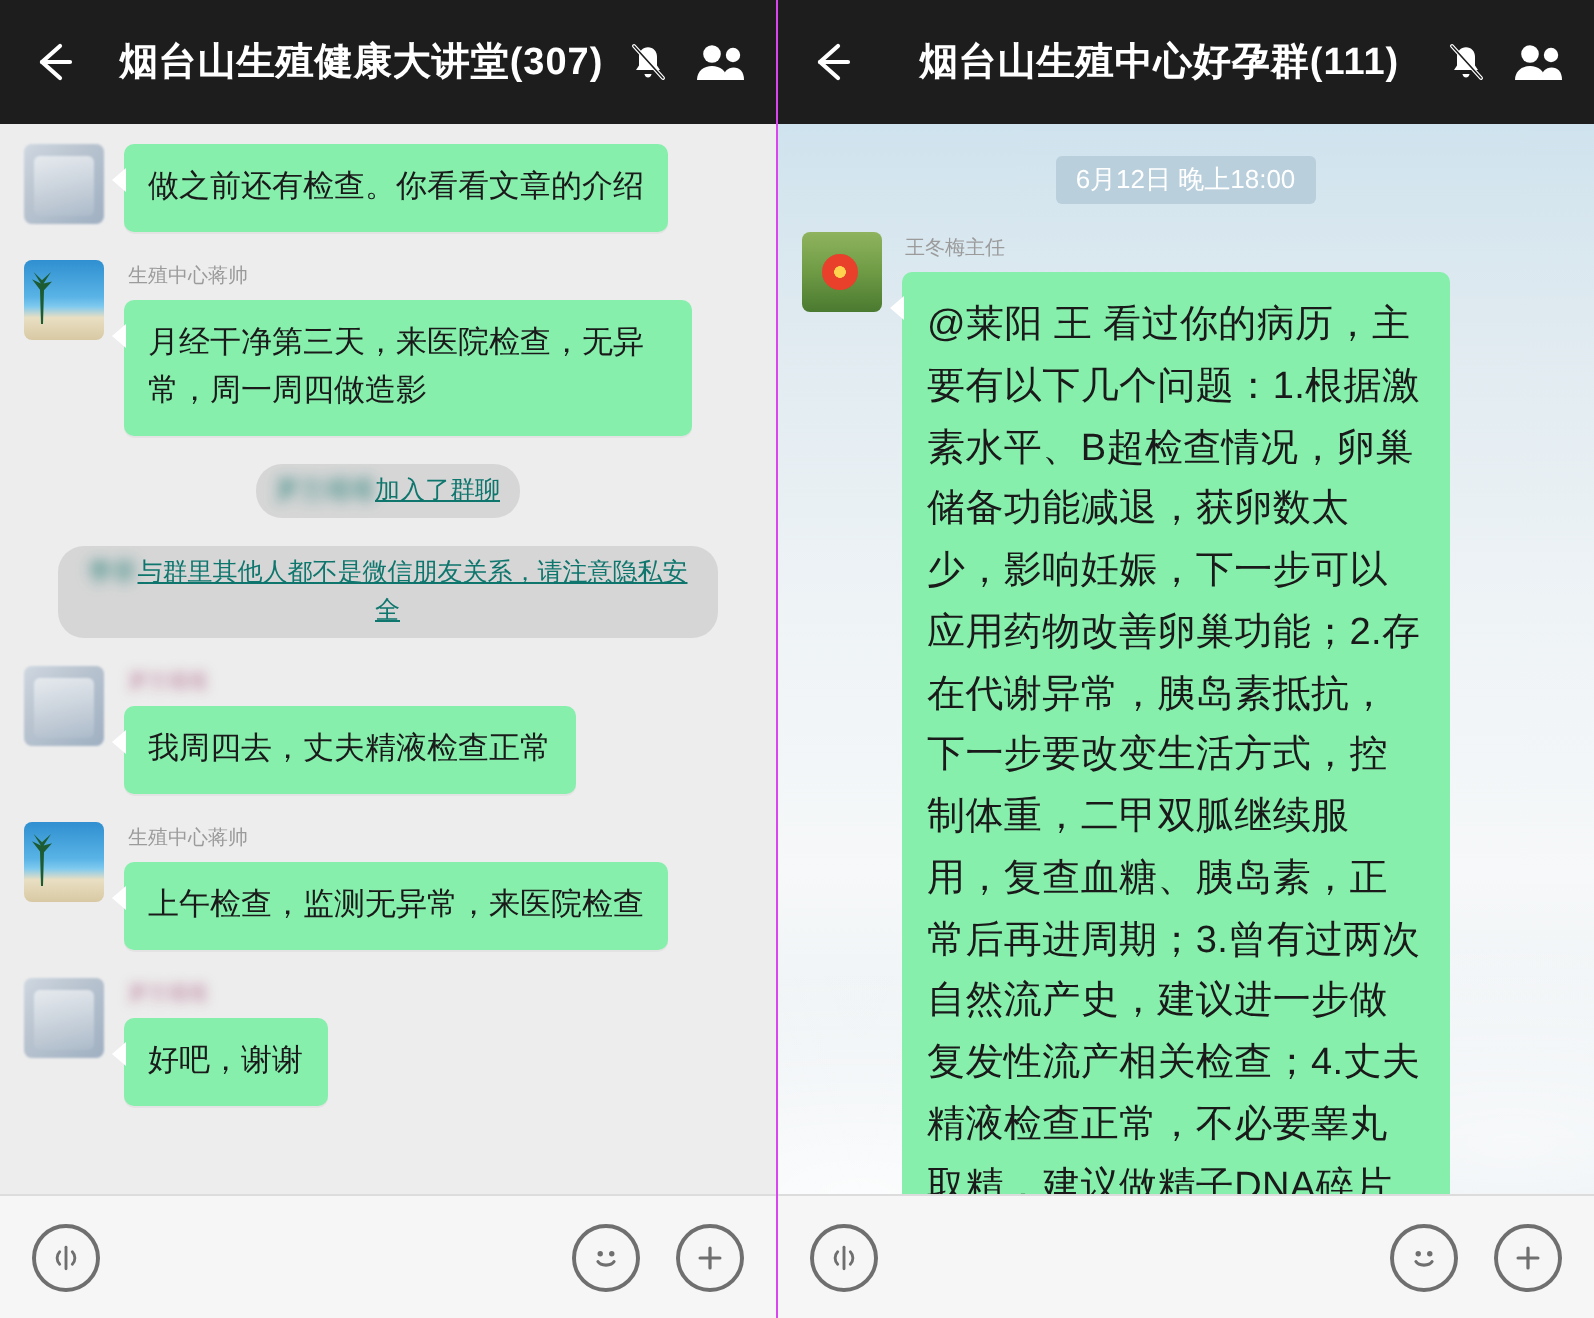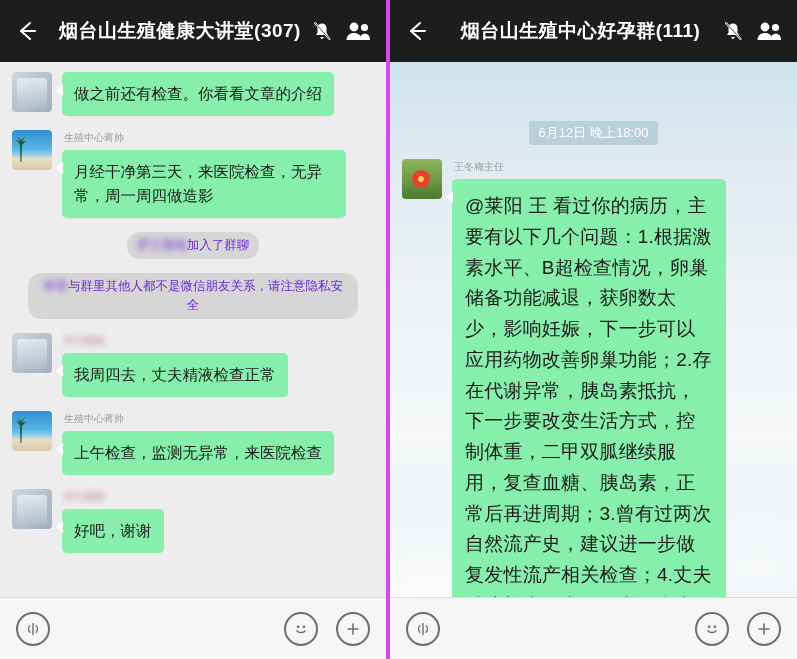--- a/index.html
+++ b/index.html
@@ -20,21 +20,21 @@
     justify-content: flex-end;
   }
   .phone {
     position: relative;
     height: 659px;
     display: flex;
     flex-direction: column;
     overflow: hidden;
   }
   .phone.left { width: 388px; background: #ededed; }
-  .phone.right { width: 409px; background: #e9eef1; border-left: 4px solid #d946ef; }
+  .phone.right { width: 409px; background: #e9eef1; border-left: 1px solid #d946ef; }
 
   
   .header {
     height: 62px;
     background: #1d1d1d;
     color: #ffffff;
     display: flex;
     align-items: center;
     padding: 0 14px;
     flex: none;
@@ -184,37 +184,37 @@
     display: flex;
     justify-content: center;
     margin: 6px 0 14px 0;
   }
   .timestamp {
     background: #cfcfcf;
     color: #ffffff;
     font-size: 12.5px;
     padding: 3px 8px;
     border-radius: 3px;
-    margin-top: 43px;
   }
   .timestamp.blue {
     background: #b9cfdc;
     color: #ffffff;
     font-size: 13px;
     padding: 3px 10px;
   }
   .sys-note {
     background: #d6d6d6;
-    color: #6d28d9;
+    color: #0f766e;
     font-size: 12.5px;
     padding: 4px 10px;
     border-radius: 13px;
     text-align: center;
     max-width: 310px;
     line-height: 1.5;
+    text-decoration: underline;
   }
   .sys-note .blurname {
     filter: blur(3.2px);
     display: inline-block;
     vertical-align: middle;
   }
 
   
   .inputbar {
     height: 62px;

